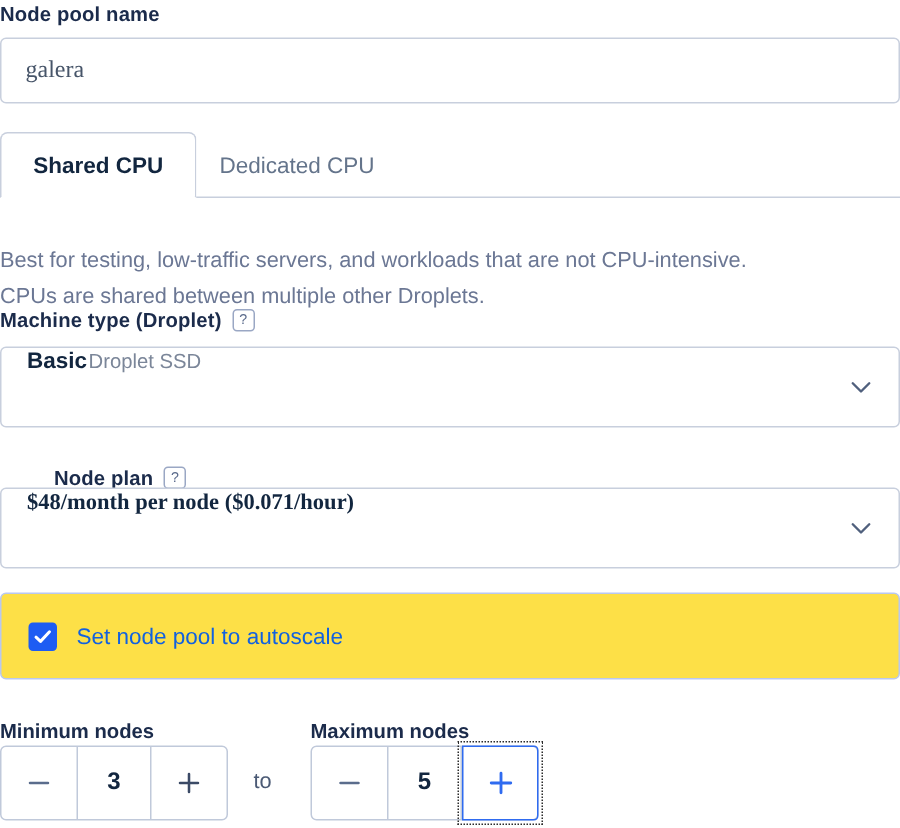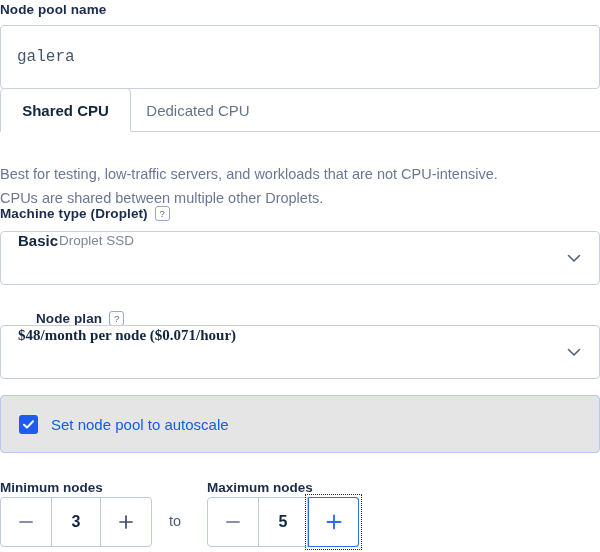--- a/index.html
+++ b/index.html
@@ -44,25 +44,25 @@
   }
 
   
   #nodepool-name-label { position: absolute; left: 0; top: 2px; }
 
   #nodepool-name-input {
     position: absolute;
     left: 0;
     top: 25px;
     width: 600px;
-    height: 64px;
+    height: 44px;
     border: 1px solid #c8cfdd;
     border-radius: 4px;
     background: #ffffff;
-    font-family: Liberation Mono, monospace;
+    font-family: Liberation Serif, serif;
     font-size: 16px;
     color: #475569;
     padding: 4px 16px;
     outline: none;
   }
 
   
   #tabs-bar {
     position: absolute;
     left: 0;
@@ -182,21 +182,21 @@
     display: block;
   }
 
   
   #autoscale-panel {
     position: absolute;
     left: 0;
     top: 395px;
     width: 600px;
     height: 58px;
-    background: #e5e5e5;
+    background: #fde047;
     border: 1px solid #b9c8ef;
     border-radius: 4px;
     display: flex;
     align-items: center;
     padding-left: 18px;
     gap: 13px;
   }
   #autoscale-checkbox {
     width: 19px;
     height: 19px;

